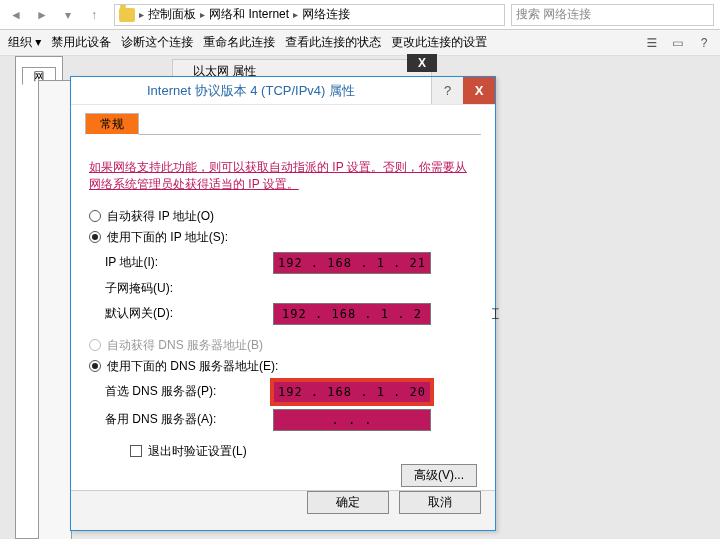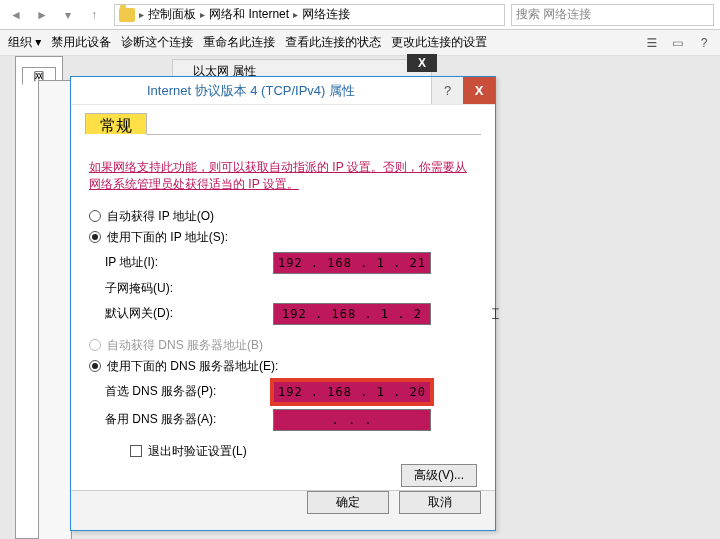--- a/index.html
+++ b/index.html
@@ -32,21 +32,21 @@
 .dialog { position: absolute; top: 76px; left: 70px; width: 426px; height: 455px; background: #fff; border: 1px solid #2a8dd4; box-shadow: 2px 2px 4px rgba(0,0,0,0.15); }
 .titlebar { height: 28px; background: #fff; border-bottom: 1px solid #e5e5e5; display: flex; align-items: center; position: relative; }
 .titlebar .title { flex: 1; text-align: center; color: #2a6aa8; font-size: 13px; }
 .titlebar .winbtns { display: flex; height: 100%; }
 .titlebar .btn { width: 32px; display: flex; align-items: center; justify-content: center; font-size: 13px; }
 .titlebar .helpbtn { color: #555; background: #eee; border-left: 1px solid #ccc; }
 .titlebar .closebtn { background: #c94f3b; color: #fff; font-weight: bold; }
 
 .body { padding: 8px 14px 0 14px; }
 .tabrow { height: 22px; border-bottom: 1px solid #bbb; position: relative; }
-.tabrow .tab { position: absolute; top: 0; left: 0; height: 22px; padding: 2px 14px; border: 1px solid #bbb; border-bottom: 1px solid #fff; background: #fde047; font-size: 16px; }
+.tabrow .tab { position: absolute; top: 0; left: 0; height: 22px; padding: 2px 14px; border: 1px solid #bbb; border-bottom: 1px solid #fff; background: #f97316; font-size: 12px; }
 
 .desc { margin: 24px 4px 14px 4px; line-height: 1.45; color: #be185d; text-decoration: underline; }
 
 .group { margin: 4px 4px 0 4px; }
 .radio-row { display: flex; align-items: center; margin: 4px 0; gap: 6px; }
 .radio { width: 12px; height: 12px; border-radius: 50%; border: 1px solid #555; display: inline-flex; align-items: center; justify-content: center; }
 .radio.selected::after { content: ""; width: 6px; height: 6px; border-radius: 50%; background: #222; }
 .radio.disabled { border-color: #bbb; }
 .radio-row.disabled { color: #999; }
 

